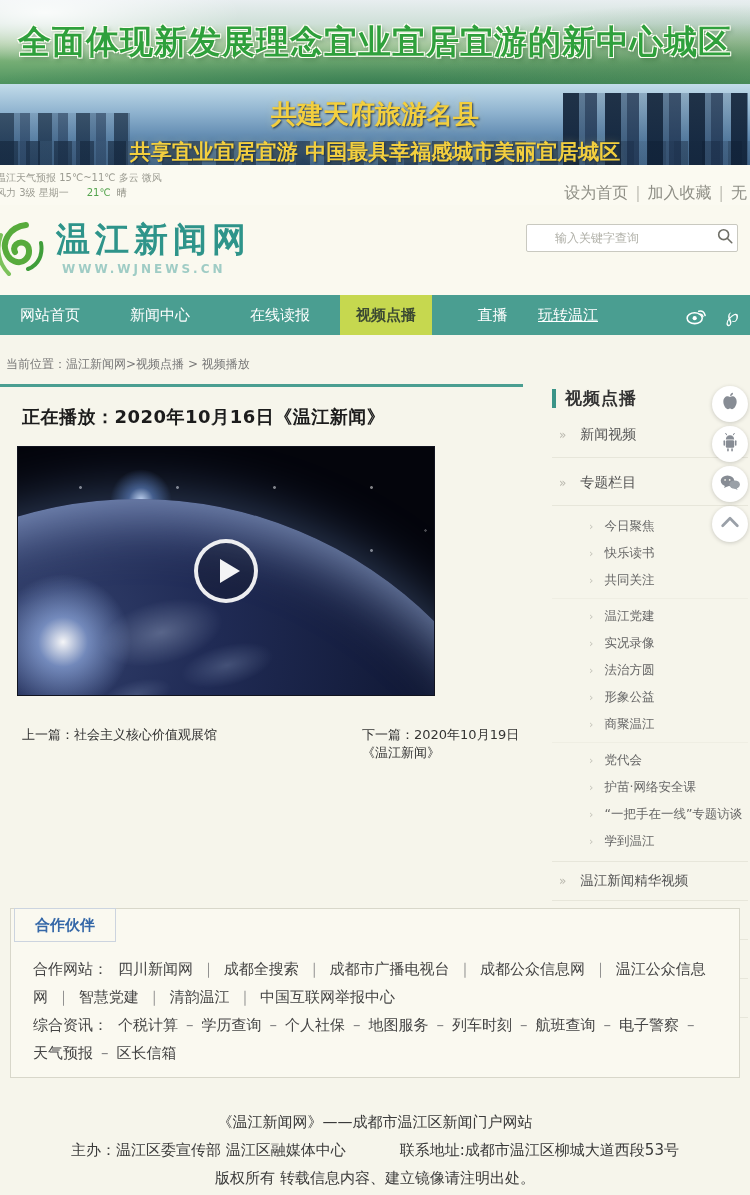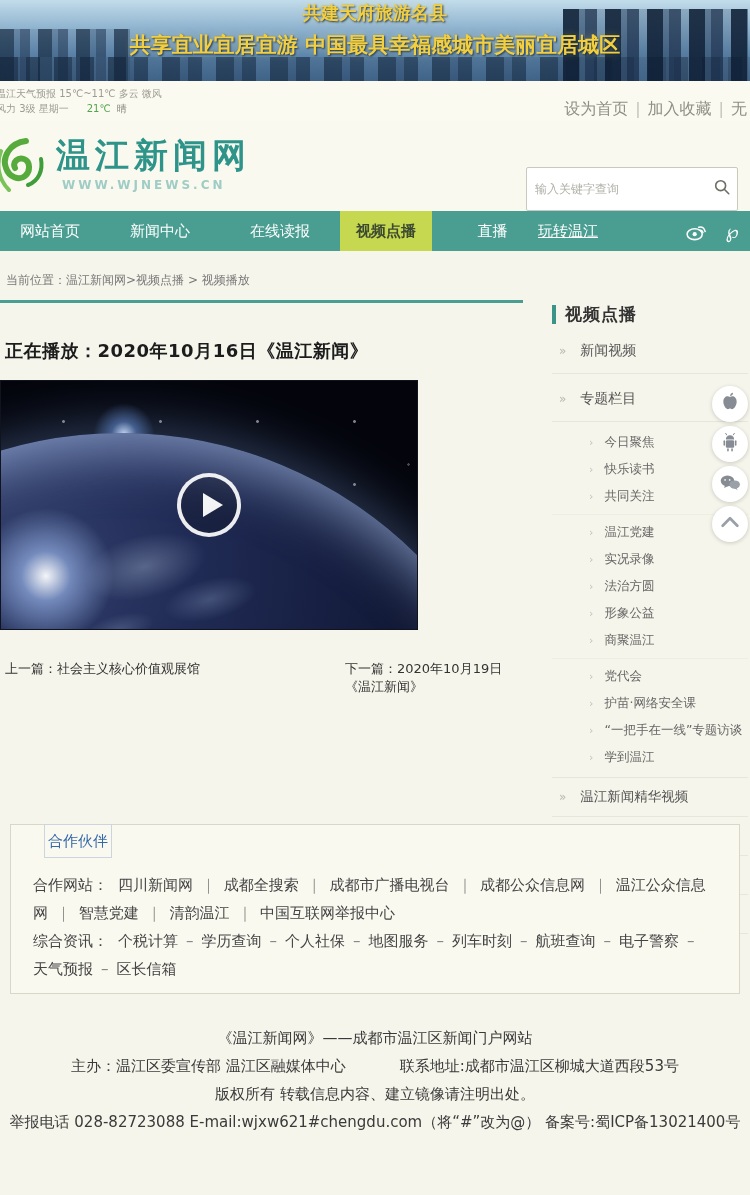--- a/index.html
+++ b/index.html
@@ -19,43 +19,43 @@
 
   
   .banner2 { position:relative; height:81px; overflow:hidden;
     background:linear-gradient(180deg,#c2dcea 0%,#8fb3cf 35%,#5d87ae 68%,#41688f 100%); }
   .b2-skyline { position:absolute; left:0; right:0; bottom:0; height:24px; opacity:.85;
     background:repeating-linear-gradient(90deg, rgba(20,38,60,.75) 0 18px, rgba(45,70,100,.55) 18px 26px, rgba(20,38,60,.7) 26px 40px, rgba(60,90,120,.4) 40px 54px); }
   .b2-towers-r { position:absolute; right:2px; bottom:0; width:185px; height:72px;
     background:repeating-linear-gradient(90deg, rgba(16,33,55,.9) 0 16px, rgba(52,78,108,.65) 16px 22px, rgba(30,50,78,.8) 22px 34px, rgba(70,100,130,.35) 34px 42px); }
   .b2-towers-l { position:absolute; left:0; bottom:0; width:130px; height:52px; opacity:.8;
     background:repeating-linear-gradient(90deg, rgba(18,36,58,.85) 0 14px, rgba(55,82,112,.55) 14px 20px, rgba(32,52,80,.75) 20px 30px, rgba(80,108,138,.3) 30px 38px); }
-  .b2-l1 { position:relative; margin-top:1px; text-align:center; font-size:18px; font-weight:bold; color:#f3cf3e;
+  .b2-l1 { position:relative; margin-top:13px; text-align:center; font-size:26px; font-weight:bold; color:#f3cf3e;
     text-shadow:1px 1px 2px rgba(15,35,65,.85), 0 0 8px rgba(255,230,120,.3); }
   .b2-l2 { position:relative; margin-top:6px; text-align:center; font-size:21px; font-weight:bold; color:#f3cf3e; white-space:nowrap;
     text-shadow:1px 1px 2px rgba(15,35,65,.85), 0 0 8px rgba(255,230,120,.3); }
 
   
   .infobar { position:relative; height:40px; background:#fbfaf1; }
   .weather { position:absolute; left:-4px; top:5px; font-size:10px; color:#9b9b91; line-height:15px; white-space:nowrap; }
   .weather .temp { color:#54a44e; margin-left:18px; }
   .weather .cond { color:#8b8b80; margin-left:6px; }
   .toplinks { position:absolute; right:3px; top:18px; font-size:16px; color:#8f8f86; white-space:nowrap; }
   .toplinks span { cursor:pointer; }
   .toplinks .sep { margin:0 7px; color:#c3c2b8; }
 
   
   .header { position:relative; height:90px; background:#faf9ef; }
   .logo { position:absolute; left:-6px; top:12px; display:flex; align-items:flex-start; cursor:pointer; }
   .logo-text { margin-left:10px; }
   .site-name { font-size:34px; color:#2e948a; font-weight:700; letter-spacing:5px;
     font-family:"DejaVu Serif","Liberation Serif",serif; line-height:44px; }
   .site-url { font-size:12px; color:#9fccc5; letter-spacing:3px; margin:1px 0 0 6px; font-weight:bold; }
-  .search { position:absolute; right:12px; top:46px; width:212px; height:44px; background:#fff;
-    border:1px solid #c9c9c0; border-radius:2px; display:flex; align-items:center; }
+  .search { position:absolute; right:12px; top:19px; width:212px; height:28px; background:#fff;
+    border:1px solid #c9c9c0; border-radius:2px; display:flex; align-items:center;padding-left:20px; }
   .search input { flex:1; border:0; outline:0; background:transparent; font-size:12px; color:#333; padding:0 8px;
     font-family:"DejaVu Sans","Liberation Sans",sans-serif; }
   .search input::placeholder { color:#b0b0a8; }
   .search-btn { width:30px; height:26px; display:flex; align-items:center; justify-content:center; cursor:pointer; }
 
   
   .nav { position:relative; height:40px; background:#4a9e91; display:flex; }
   .nav a { display:flex; align-items:center; justify-content:center; color:#fff; font-size:15px; text-decoration:none; cursor:pointer; }
   .nav a:nth-child(1){ width:100px; } .nav a:nth-child(2){ width:120px; } .nav a:nth-child(3){ width:120px; }
   .nav a:nth-child(4){ width:92px; } .nav a:nth-child(5){ width:82px;padding-left:39px; } .nav a:nth-child(6){ width:108px;text-decoration:underline; }
@@ -63,21 +63,21 @@
   .nav-icons { position:absolute; right:6px; top:0; height:40px; display:flex; align-items:center; gap:12px; }
   .nav-icon { width:24px; height:24px; display:flex; align-items:center; justify-content:center; cursor:pointer; color:#fff; font-size:19px; }
 
   
   .crumbs { margin:21px 0 0 6px; font-size:12px; color:#777; }
   .crumbs .lnk { cursor:pointer; }
   .divider { margin-top:11px; width:523px; height:3px; background:#4a9e91; }
 
   
   .content { position:relative; height:519px; }
-  .main-col { position:absolute; left:0; top:0; width:523px;margin-top:18px; }
+  .main-col { position:absolute; left:17px; top:0; width:523px; }
   .now-playing { margin:18px 0 0 5px; font-size:18px; font-weight:bold; color:#1c1c1c; letter-spacing:.5px; }
 
   .video { position:relative; margin-top:17px; width:418px; height:250px; background:#04050c; overflow:hidden; border:1px solid #11131f; cursor:pointer; }
   .stars { position:absolute; inset:0; opacity:.55;
     background-image:radial-gradient(circle, rgba(255,255,255,.9) 1px, transparent 1.8px),
                      radial-gradient(circle, rgba(255,255,255,.5) 1px, transparent 1.5px);
     background-size:97px 63px, 141px 101px; background-position:14px 9px, 55px 33px; }
   .star-glow { position:absolute; left:88px; top:18px; width:70px; height:70px;
     background:radial-gradient(circle, rgba(220,235,255,.95) 0%, rgba(120,170,255,.45) 25%, transparent 62%); }
   .planet { position:absolute; left:-300px; top:52px; width:840px; height:840px; border-radius:50%;
@@ -115,36 +115,39 @@
   .gsep { border-bottom:1px solid #efeee3; margin:4px 0; }
   .side-main.b2row { padding:10px 0 10px 7px; font-size:13.5px; }
 
   
   .floats { position:absolute; left:712px; top:386px; width:40px; z-index:30; }
   .fbtn { width:36px; height:36px; border-radius:50%; background:#fff; margin-bottom:4px;
     box-shadow:0 1px 4px rgba(0,0,0,.18); display:flex; align-items:center; justify-content:center; cursor:pointer; }
 
   
   .partners { position:relative; margin:2px 10px 0; border:1px solid #d8d7ca; background:#faf9f0; padding:46px 22px 10px; }
-  .ptab { position:absolute; left:33px; top:-1px; padding:7px 3px 6px; background:#faf9f0;
-    border:1px solid #ccd4df; font-size:15px; color:#3568a8; cursor:pointer; }
+  .ptab { position:absolute; left:3px; top:-1px; padding:7px 20px 6px; background:#faf9f0;
+    border:1px solid #ccd4df; font-size:15px; color:#3568a8; cursor:pointer;font-weight:bold; }
   .pline { font-size:15px; color:#444; line-height:28px; }
   .plabel { margin-right:10px; color:#444; }
   .plink { cursor:pointer; }
   .psep { color:#888; margin:0 8px; }
 
   
   .footer { padding-top:30px; text-align:center; font-size:15px; color:#3a3a3a; line-height:28px; }
   .f-gap { display:inline-block; width:54px; }
 </style>
 </head>
 <body>
 
 <div class="page">
 
+  <div class="banner1">
+    <div class="banner1-text">全面体现新发展理念宜业宜居宜游的新中心城区</div>
+  </div>
 
   <div class="banner2">
     <div class="b2-towers-l"></div>
     <div class="b2-skyline"></div>
     <div class="b2-towers-r"></div>
     <div class="b2-l1">共建天府旅游名县</div>
     <div class="b2-l2">共享宜业宜居宜游 中国最具幸福感城市美丽宜居城区</div>
   </div>
 
   <div class="infobar">

